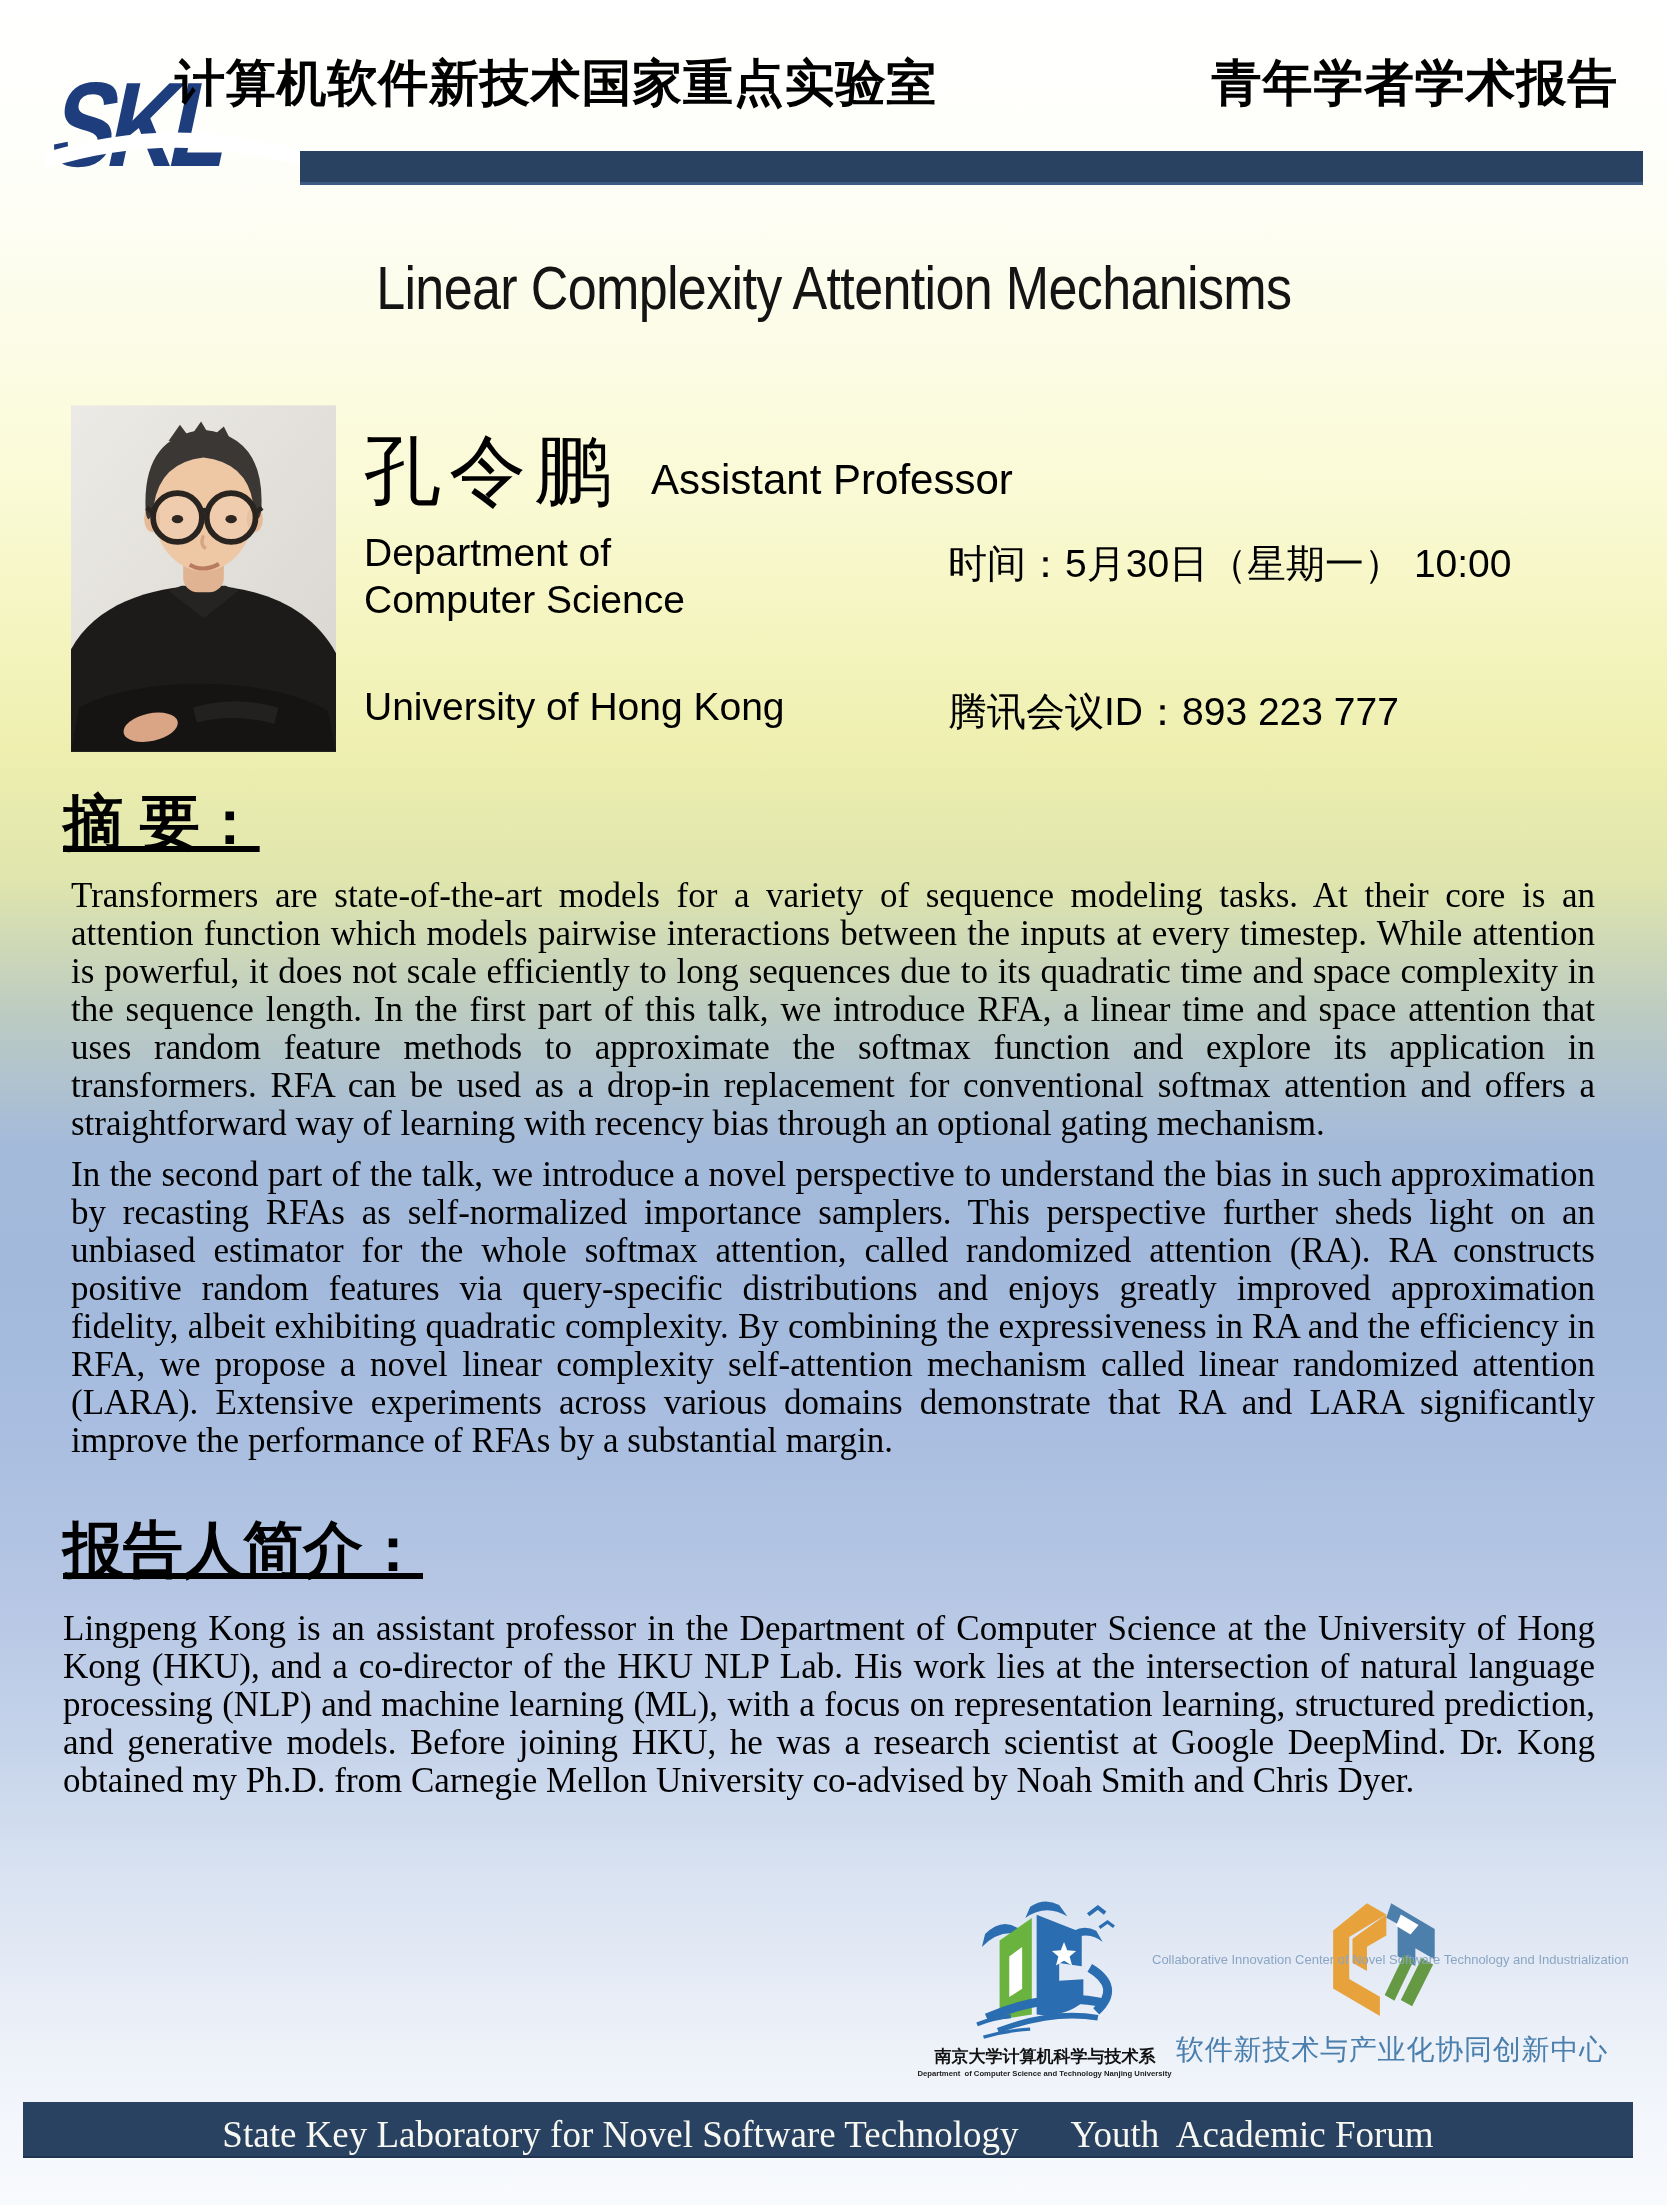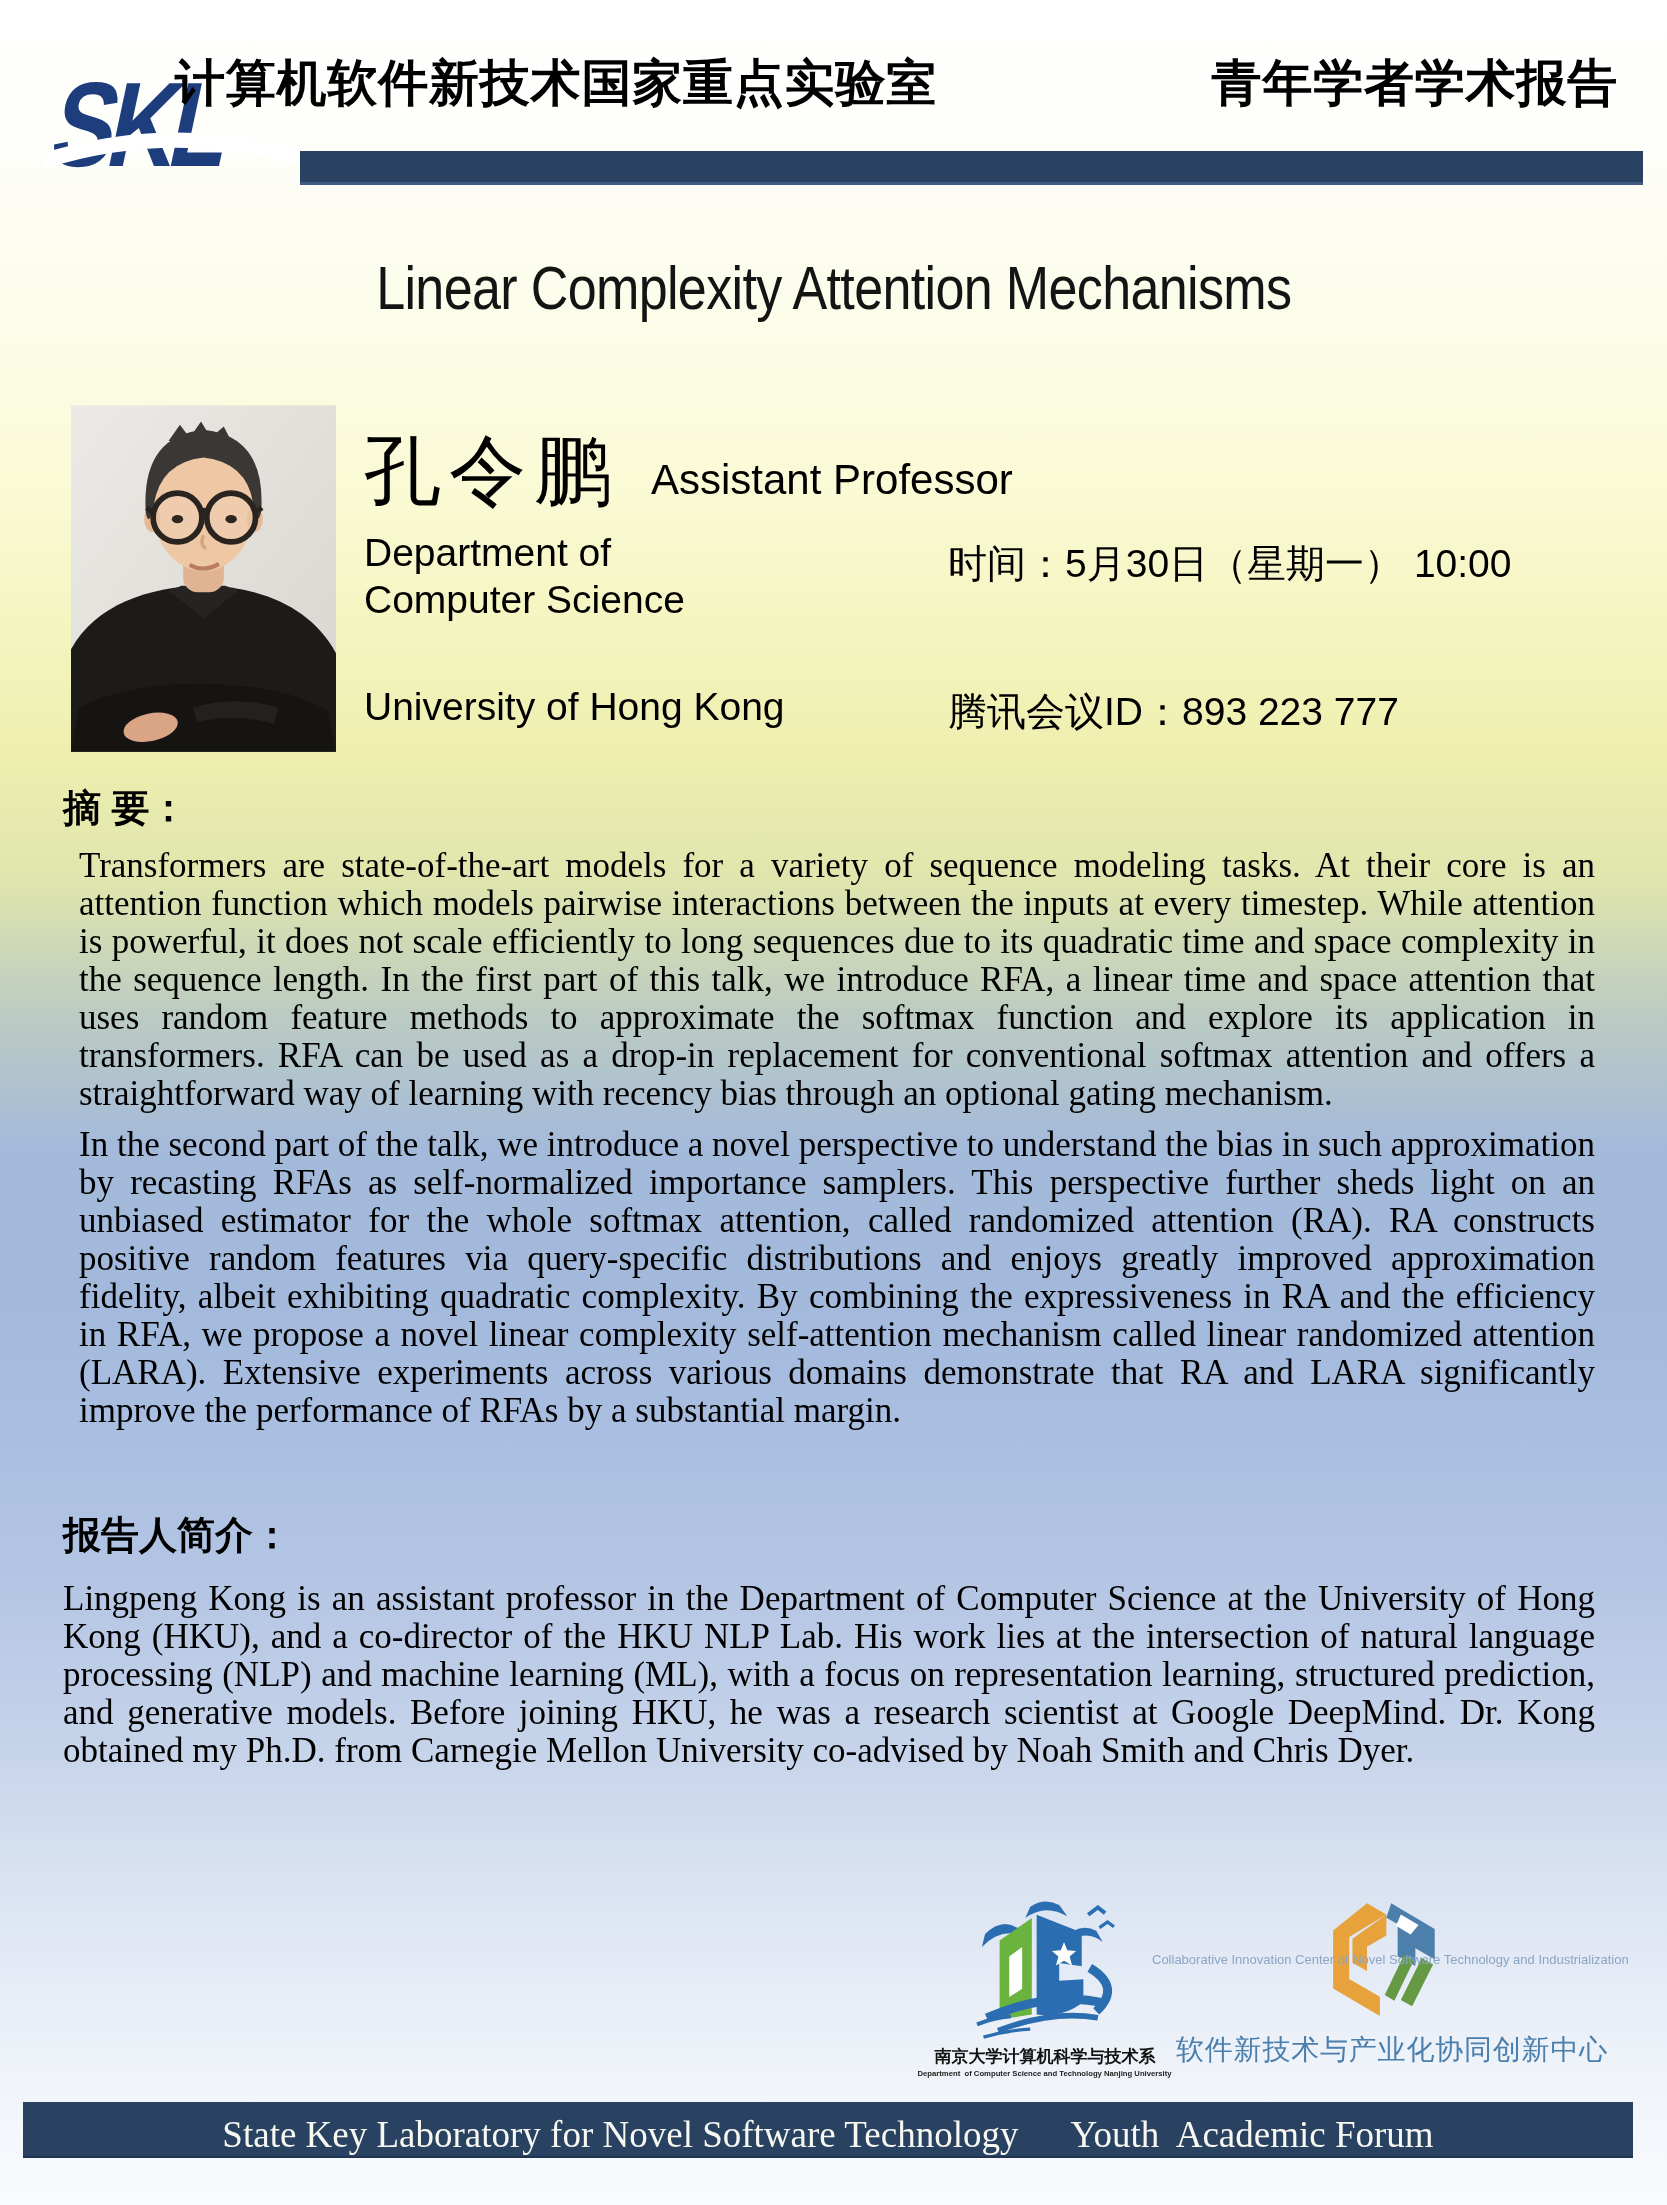--- a/index.html
+++ b/index.html
@@ -26,26 +26,26 @@
   #speaker-photo{left:71px;top:405px;width:265px;height:347px;}
   #speaker-name{left:364px;top:420px;font-size:77px;font-family:"Liberation Serif",serif;letter-spacing:8.1px;color:#000;}
   #speaker-position{left:651px;top:456px;font-size:42px;color:#000;text-align:center;}
   #dept1{left:364px;top:531px;font-size:39px;color:#000;}
   #dept2{left:364px;top:578px;font-size:39px;color:#000;}
   #university{left:364px;top:685px;font-size:39px;color:#000;}
   #time-line{left:948px;top:537px;font-size:39px;color:#000;white-space:pre;}
   #meeting-line{left:948px;top:685px;font-size:39px;color:#000;white-space:pre;}
 
   
-  .section-heading{font-size:38px;font-weight:700;color:#000;}
+  .section-heading{font-size:60px;font-weight:700;color:#000;text-decoration:underline;}
   .body-text{font-family:"Liberation Serif",serif;font-size:35px;line-height:1.085;color:#000;
     text-align:justify;text-justify:inter-word;}
   #abstract-block{left:63px;top:783px;width:1532px;}
   #abstract-block .section-heading{margin:0 0 13px 0;}
-  #abstract-block p{margin:0 0 13px 16px;}
+  #abstract-block p{margin:0 0 13px 8px;}
   #bio-block{left:63px;top:1510px;width:1532px;}
   #bio-block .section-heading{margin:0 0 19px 0;}
   #bio-block p{margin:0;}
 
   
   #nju-logo{left:969px;top:1897px;width:153px;height:145px;}
   #nju-cn{left:882px;top:2045px;width:326px;text-align:center;font-size:17px;font-weight:700;color:#111;}
   #nju-en{left:849px;top:2069px;width:391px;text-align:center;font-size:7.7px;font-weight:700;color:#222;white-space:pre;}
   #cic-logo{left:1317px;top:1901px;width:129px;height:118px;}
   #cic-cn{left:1176px;top:2031px;width:407px;text-align:center;font-size:28px;color:#4a7fad;letter-spacing:0.8px;white-space:nowrap;}

